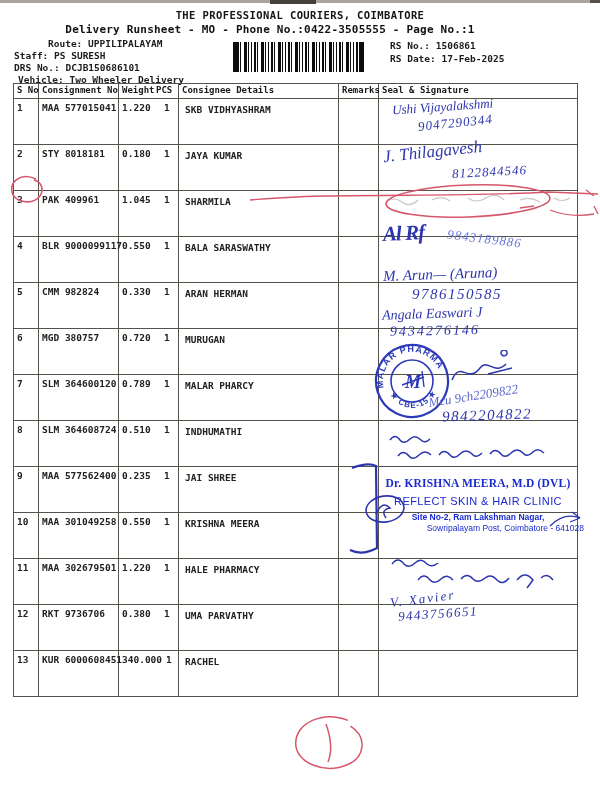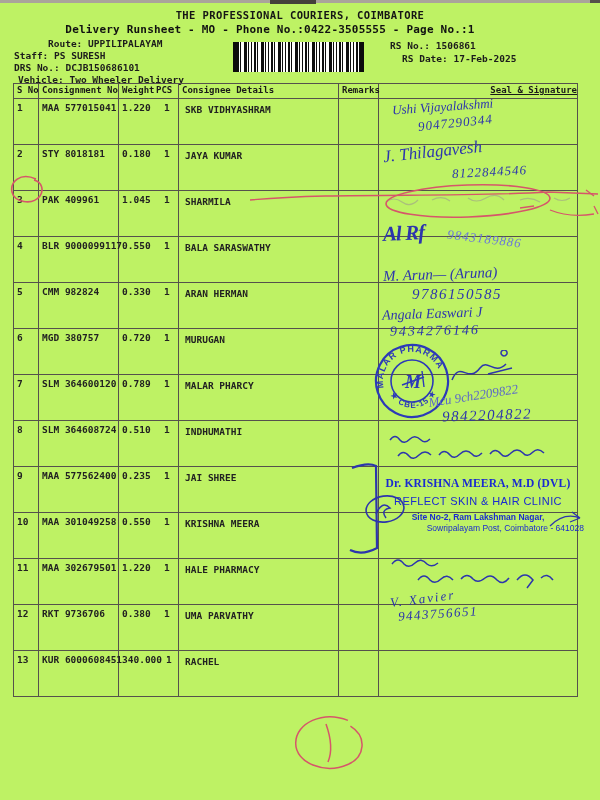--- a/index.html
+++ b/index.html
@@ -1,42 +1,42 @@
 <!DOCTYPE html>
 <html><head>
 <meta charset="utf-8">
 <style>
   html,body{margin:0;padding:0;}
   body{width:600px;height:800px;background:#e8e6e2;font-family:"DejaVu Sans Mono",monospace;}
-  .page{position:relative;width:600px;height:800px;background:#bef264;overflow:hidden;}
+  .page{position:relative;width:600px;height:800px;background:#ffffff;overflow:hidden;}
 
   
   .scan-top{position:absolute;left:0;top:0;width:600px;height:3px;background:#aaa49b;}
   .scan-top-dark{position:absolute;left:270px;top:0;width:46px;height:4px;background:#44403a;}
   .scan-top-dark2{position:absolute;left:590px;top:0;width:10px;height:3px;background:#55504a;}
 
   
   .title{position:absolute;left:0;top:9px;width:600px;text-align:center;font-size:10.5px;font-weight:bold;color:#151515;letter-spacing:.4px;}
   .subtitle{position:absolute;left:0;top:23px;width:540px;text-align:center;font-size:11px;font-weight:bold;color:#111;letter-spacing:.2px;}
   .meta{position:absolute;font-size:9.5px;font-weight:bold;color:#1c1c1c;white-space:pre;}
   .m-route{left:14px;top:38px;padding-left:34px;}
   .m-staff{left:14px;top:50px;}
   .m-drs{left:14px;top:62px;}
   .m-vehicle{left:18px;top:74px;}
   .m-rsno{left:390px;top:40px;}
-  .m-rsdate{left:390px;top:53px;margin-left:12px;}
+  .m-rsdate{left:390px;top:53px;}
   .barcode{position:absolute;left:233px;top:42px;width:123px;height:30px;
     border-left:4px solid #0c0c0c;border-right:4px solid #0c0c0c;
     background:repeating-linear-gradient(90deg,#0c0c0c 0 2px,#fdfdfb 2px 3px,#0c0c0c 3px 4px,#fdfdfb 4px 7px,#0c0c0c 7px 10px,#fdfdfb 10px 11px,#0c0c0c 11px 12px,#fdfdfb 12px 14px,#0c0c0c 14px 15px,#fdfdfb 15px 17px);}
 
   
   table.runsheet{position:absolute;left:13px;top:83px;width:564px;border-collapse:collapse;table-layout:fixed;}
   .runsheet th,.runsheet td{border:1px solid #55524c;padding:0;vertical-align:top;overflow:visible;}
   .runsheet th{height:12px;font-size:9px;font-weight:bold;color:#1a1a1a;text-align:left;padding:1px 0 1px 3px;white-space:nowrap;}
-  .runsheet th.h-sig{text-align:right;text-decoration:underline;}
+  .runsheet th.h-sig{text-align:left;}
   .runsheet td{height:40px;font-size:9.5px;font-weight:bold;color:#222;padding:3px 0 0 3px;white-space:nowrap;}
   .col-sno{width:25px;}.col-con{width:80px;}.col-wp{width:60px;}.col-name{width:160px;}.col-rem{width:40px;}.col-sig{width:199px;}
   td.c-wp .w{display:inline-block;min-width:38px;}
   td.c-wp .p{display:inline-block;padding-left:4px;}
   td.c-name{padding-left:6px;padding-top:5px;}
   .hdr-wp .hw{display:inline-block;min-width:34px;}
   .red-circled{position:relative;display:inline-block;}
 
   
   .ov{position:absolute;pointer-events:none;}

